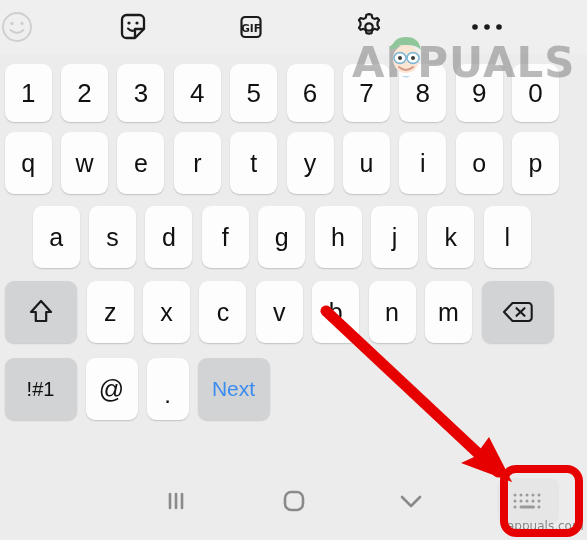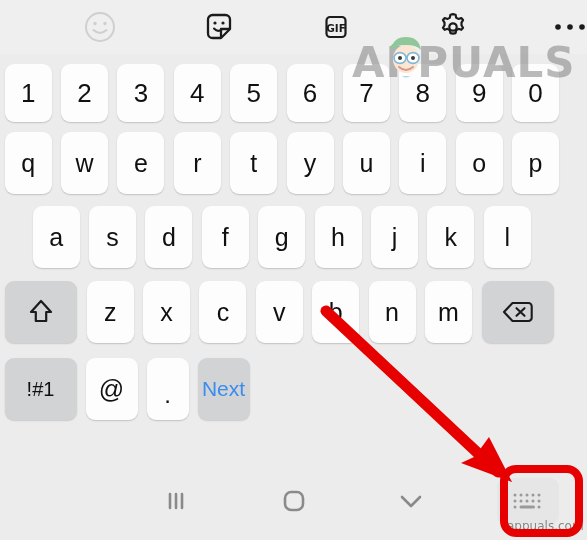--- a/index.html
+++ b/index.html
@@ -31,21 +31,21 @@
     height: 54px;
     background: #efefef;
     display: flex;
     align-items: center;
   }
   .tb-slot {
     flex: 1 1 0;
     height: 54px;
     display: flex;
     align-items: center;
-    justify-content: flex-end;
+    justify-content: flex-start;
   }
   .tb-icon { display: block; }
 
   
   .keyboard {
     position: absolute;
     left: 0; top: 54px;
     width: 587px;
     height: 408px;
     background: #ececec;
@@ -90,21 +90,21 @@
   
   .r-bot .key.letter { width: 47px; height: 62px; margin: 0 4.7px; }
   .r-bot .key.mod    { width: 72px; height: 62px; margin: 0 5px; }
   
   .r-fn .key.fnkey   { height: 62px; margin: 0 4.5px; }
   .k-sym   { width: 72px; }
   .k-at    { width: 52px; }
   .k-space { width: 200px; }
   .k-dot   { width: 42px; }
   .k-com   { width: 72px; }
-  .k-next  { width: 52px; }
+  .k-next  { width: 72px; }
 
   .dotglyph { font-size: 24px; line-height: 1; position: relative; top: 6px; }
 
   
   .navbar {
     position: absolute;
     left: 0; top: 462px;
     width: 587px;
     height: 78px;
     background: #ececec;

